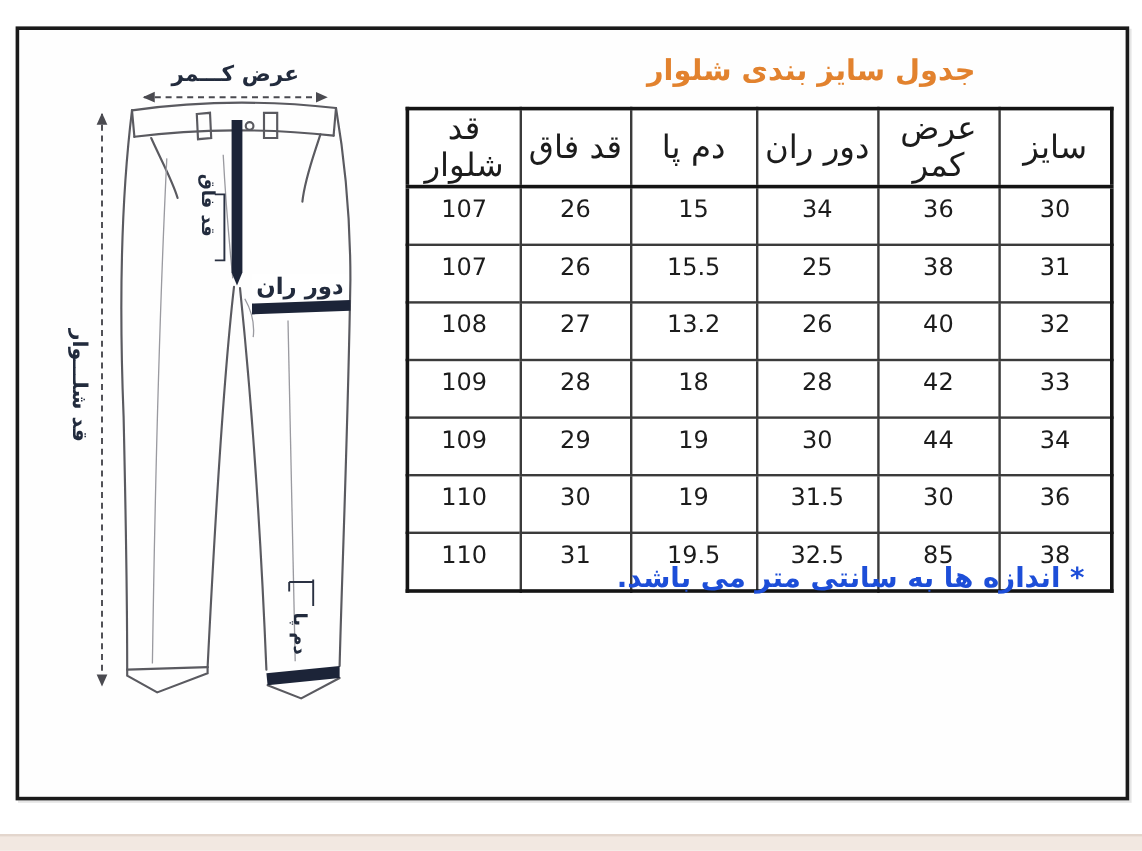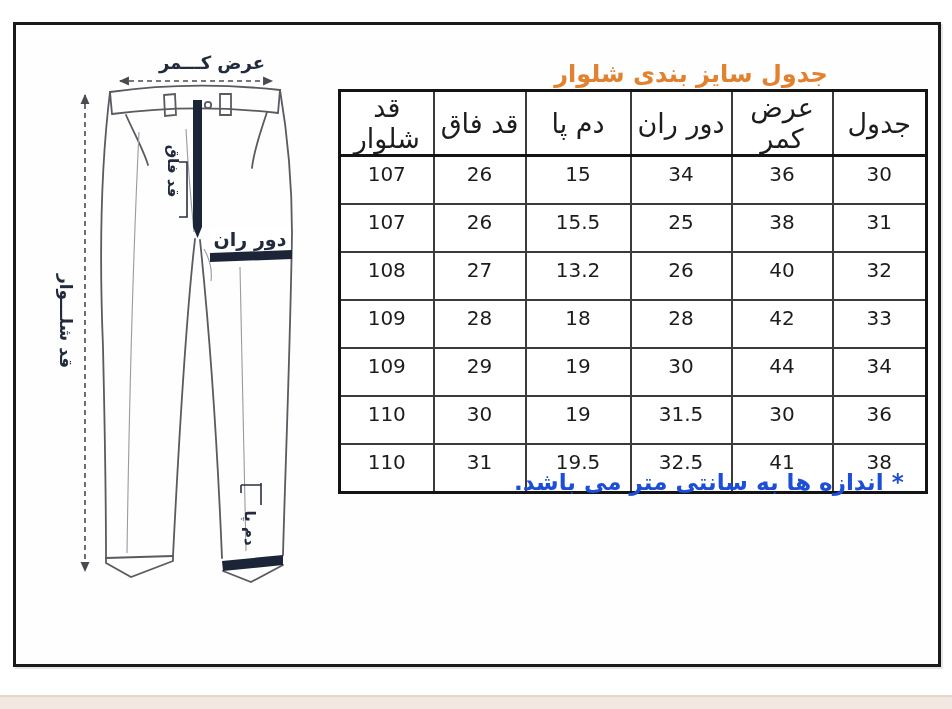--- a/index.html
+++ b/index.html
@@ -13,21 +13,21 @@
   .frame {
     position: absolute; left: 13px; top: 22px;
     width: 928px; height: 645px;
     box-sizing: border-box;
     border: 3px solid #1a1a1a;
     background: #fefefe;
     box-shadow: 2px 2px 0 rgba(180,180,180,.35);
   }
   .page-title {
     position: absolute; left: 500px; top: 20px; width: 320px;
-    margin: 15px; text-align: center;
+    margin: 0; text-align: center;
     font-size: 24px; font-weight: bold;
     color: #e2822e;
     direction: rtl;
   }
   
   .table-wrap { position: absolute; left: 322px; top: 64px; }
   table.size-table {
     border-collapse: collapse;
     direction: rtl;
     table-layout: fixed;
@@ -56,21 +56,21 @@
     font-size: 23px; font-weight: bold; color: #1d4ed8;
   }
   
   .dlabel {
     position: absolute;
     color: #222b3d;
     font-weight: bold;
     white-space: nowrap;
     direction: rtl;
   }
-  .lbl-waist  { left: 196px; top: 37px;  transform: translate(-50%,-50%); font-size: 18px; letter-spacing: 1px; }
+  .lbl-waist  { left: 180px; top: 37px;  transform: translate(-50%,-50%); font-size: 18px; letter-spacing: 1px; }
   .lbl-rise   { left: 157px; top: 146px; transform: translate(-50%,-50%) rotate(90deg); font-size: 15px; }
   .lbl-thigh  { left: 234px; top: 214px; transform: translate(-50%,-50%); font-size: 19px; background:#fff; padding: 0 4px; }
   .lbl-hem    { left: 234px; top: 503px; transform: translate(-50%,-50%) rotate(90deg); font-size: 15px; }
   .lbl-length { left: 50px;  top: 296px; transform: translate(-50%,-50%) rotate(90deg); font-size: 17px; }
   .pants-svg { position: absolute; left: 20px; top: 12px; }
   .footer-bar {
     position: absolute; left: 0; bottom: 0;
     width: 952px; height: 12px;
     background: #f2e8e1;
     border-top: 2px solid #e3d6cd;
@@ -153,21 +153,21 @@
       <colgroup>
         <col>
           <col>
           <col>
           <col>
           <col>
           <col>
       </colgroup>
       <thead>
         <tr>
-          <th>جدول</th>
+          <th>سایز</th>
           <th>عرض کمر</th>
           <th>دور ران</th>
           <th>دم پا</th>
           <th>قد فاق</th>
           <th>قد شلوار</th>
         </tr>
       </thead>
       <tbody>
           <tr>
             <td>30</td>
@@ -212,21 +212,21 @@
           <tr>
             <td>36</td>
             <td>30</td>
             <td>31.5</td>
             <td>19</td>
             <td>30</td>
             <td>110</td>
           </tr>
           <tr>
             <td>38</td>
-            <td>41</td>
+            <td>85</td>
             <td>32.5</td>
             <td>19.5</td>
             <td>31</td>
             <td>110</td>
           </tr>
         </tbody>
     </table>
   </div>
 
   <div class="footnote">* اندازه ها به سانتی متر می باشد.</div>

